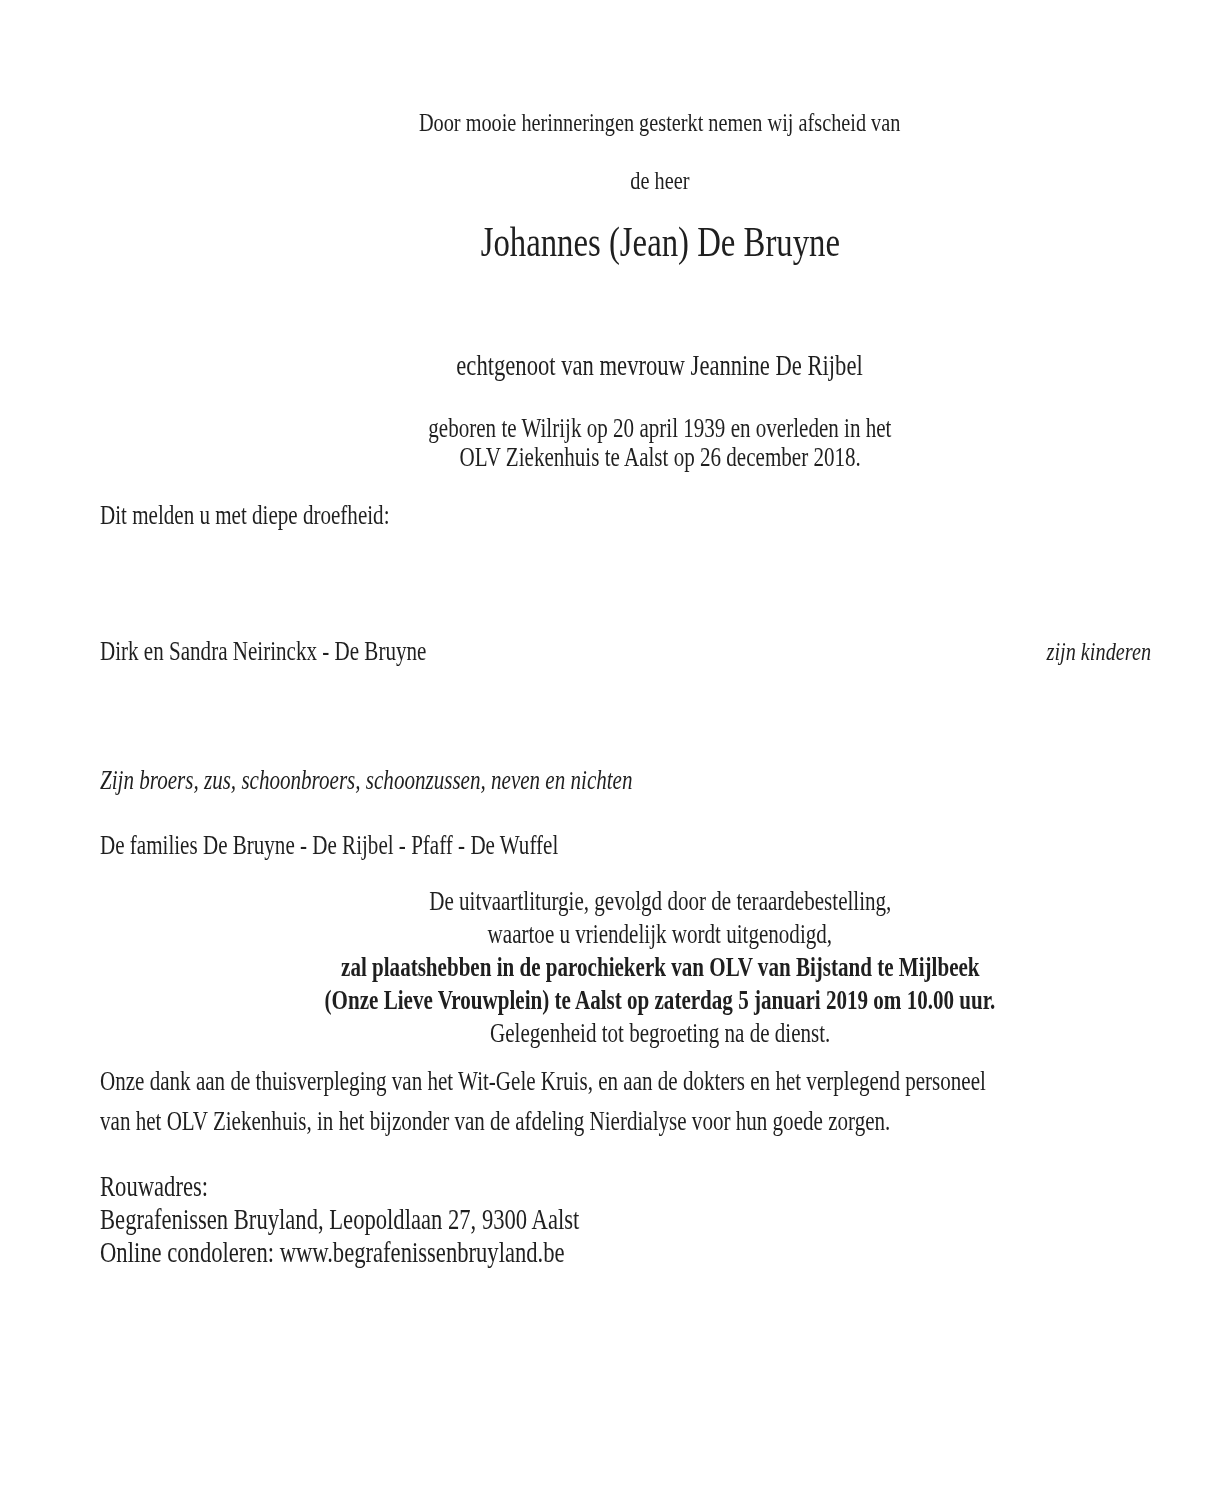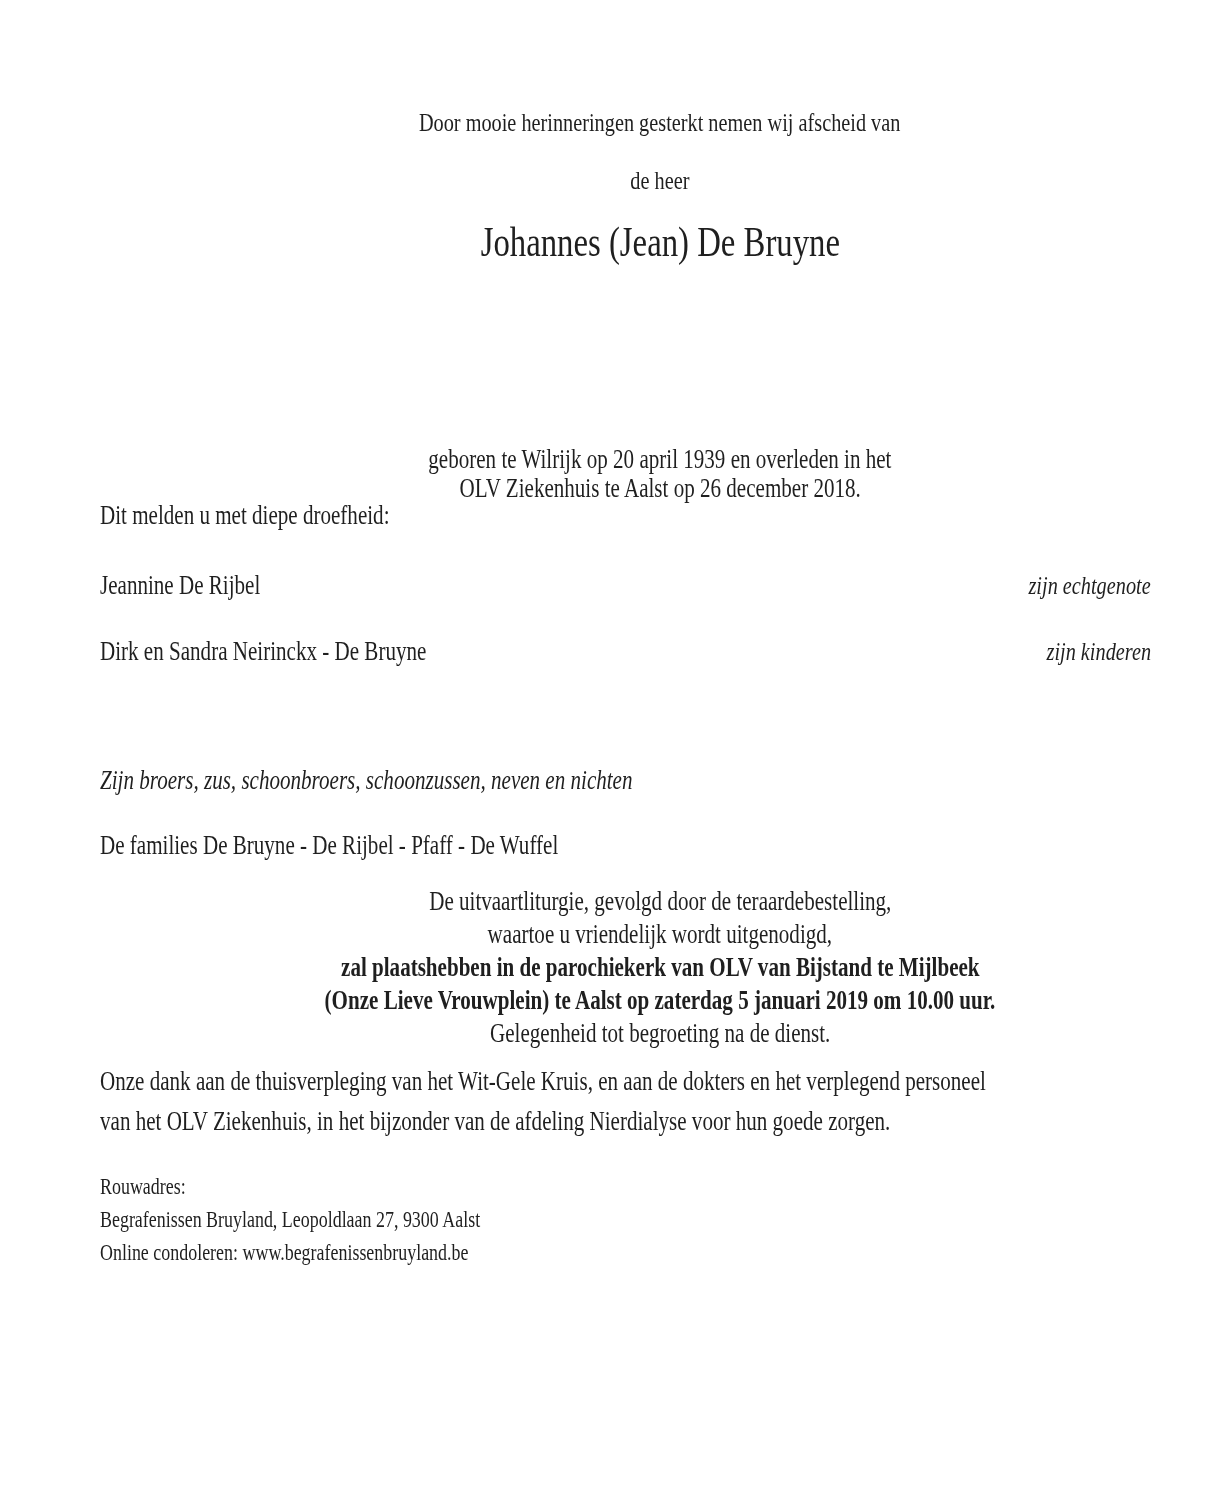--- a/index.html
+++ b/index.html
@@ -42,24 +42,24 @@
     right: 72px;
     display: flex;
     justify-content: space-between;
     align-items: baseline;
   }
 
   .fs-intro  { font-size: 26px; line-height: 30px; }
   .fs-title  { font-size: 42px; line-height: 64px; }
   .fs-spouse { font-size: 29px; line-height: 34px; }
   .fs-body   { font-size: 27px; line-height: 30px; }
-  .fs-birth  { font-size: 27px; line-height: 29px; margin-top: 31px; }
+  .fs-birth  { font-size: 27px; line-height: 29px; }
   .fs-cer    { font-size: 27px; line-height: 33px; }
   .fs-thanks { font-size: 27px; line-height: 40px; }
-  .fs-addr   { font-size: 23px; line-height: 33px; }
+  .fs-addr   { font-size: 29px; line-height: 33px; }
   .fs-rel    { font-size: 26px; line-height: 30px; }
 
   .it { font-style: italic; }
   .bd { font-weight: bold; }
 </style>
 </head>
 <body>
 
 <div class="page">
 
@@ -68,34 +68,33 @@
   </div>
 
   <div class="abs center-zone fs-intro" style="top:166px">
     <span class="t o-c">de heer</span>
   </div>
 
   <div class="abs center-zone fs-title" style="top:210px">
     <span class="t o-c">Johannes (Jean) De Bruyne</span>
   </div>
 
+  <div class="abs center-zone fs-spouse" style="top:348px">
+    <span class="t o-c">echtgenoot van mevrouw Jeannine De Rijbel</span>
+  </div>
 
   <div class="abs center-zone fs-birth" style="top:414px">
     <div><span class="t o-c">geboren te Wilrijk op 20 april 1939 en overleden in het</span></div>
     <div><span class="t o-c">OLV Ziekenhuis te Aalst op 26 december 2018.</span></div>
   </div>
 
   <div class="abs left-zone fs-body" style="top:500px">
     <span class="t o-l">Dit melden u met diepe droefheid:</span>
   </div>
 
-  <div class="abs row fs-body" style="top:570px">
-    <span class="t o-l">Jeannine De Rijbel</span>
-    <span class="t o-r it fs-rel">zijn echtgenote</span>
-  </div>
   <div class="abs row fs-body" style="top:636px">
     <span class="t o-l">Dirk en Sandra Neirinckx - De Bruyne</span>
     <span class="t o-r it fs-rel">zijn kinderen</span>
   </div>
 
   <div class="abs left-zone fs-body it" style="top:765px">
     <span class="t o-l">Zijn broers, zus, schoonbroers, schoonzussen, neven en nichten</span>
   </div>
 
   <div class="abs left-zone fs-body" style="top:830px">

